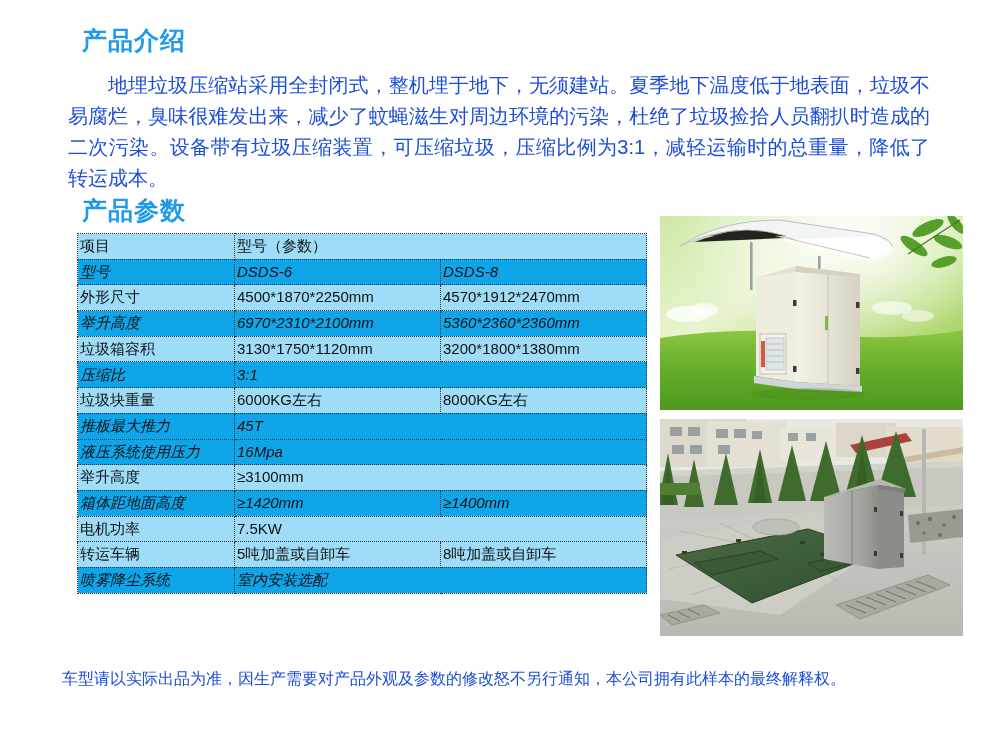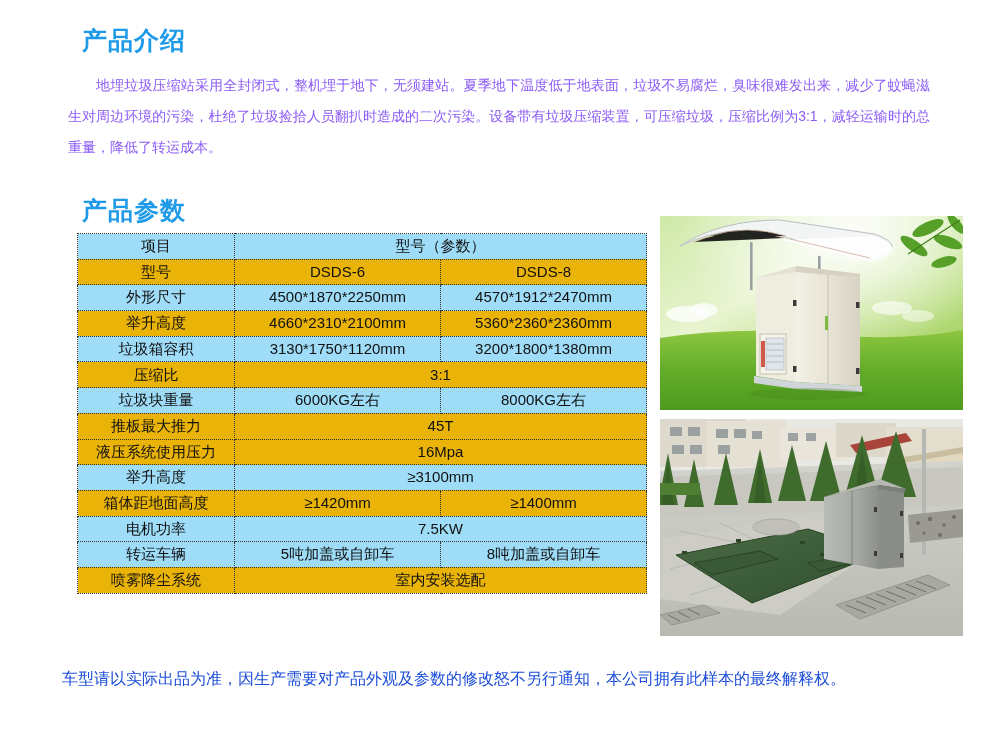--- a/index.html
+++ b/index.html
@@ -27,52 +27,51 @@
     white-space: nowrap;
   }
   #heading-intro { left: 82px; top: 28px; }
   #heading-params { left: 82px; top: 198px; }
 
   
   #intro-paragraph {
     position: absolute;
     left: 68px; top: 70px;
     width: 862px;
-    font-size: 14px;
+    font-size: 20px;
     line-height: 31px;
-    color: #8b5cf6;
+    color: #1d4ed8;
     text-indent: 2em;
     text-align: justify;
     text-justify: inter-ideograph;
   }
 
   
   #spec-table {
     position: absolute;
     left: 77px; top: 233px;
     width: 569px;
     border-collapse: collapse;
     table-layout: fixed;
   }
   #spec-table td {
     border: 1px dotted #333333;
     height: 25.7px;
-    text-align: center;
     vertical-align: middle;
     font-size: 15px;
     color: #111111;
     padding: 0 2px;
     white-space: nowrap;
     line-height: 1.1;
   }
   #spec-table .col-label { width: 157px; }
   #spec-table .col-a { width: 206px; }
   #spec-table .col-b { width: 206px; }
   #spec-table tr.shade td { background: #9edcf8; }
-  #spec-table tr.plain td { background: #eab308; }
+  #spec-table tr.plain td { background: #0ea5e9; font-style: italic; }
   #spec-table td.label-cell { font-size: 15px; }
 
   
   #footer-note {
     position: absolute;
     left: 62px; top: 668px;
     width: 880px;
     font-size: 16px;
     color: #1d4ed8;
     line-height: 1.4;
@@ -121,21 +120,21 @@
           <td>DSDS-6</td>
           <td>DSDS-8</td>
         </tr>
         <tr class="shade">
           <td class="label-cell">外形尺寸</td>
           <td>4500*1870*2250mm</td>
           <td>4570*1912*2470mm</td>
         </tr>
         <tr class="plain">
           <td class="label-cell">举升高度</td>
-          <td>4660*2310*2100mm</td>
+          <td>6970*2310*2100mm</td>
           <td>5360*2360*2360mm</td>
         </tr>
         <tr class="shade">
           <td class="label-cell">垃圾箱容积</td>
           <td>3130*1750*1120mm</td>
           <td>3200*1800*1380mm</td>
         </tr>
         <tr class="plain">
           <td class="label-cell">压缩比</td>
           <td colspan="2">3:1</td>

